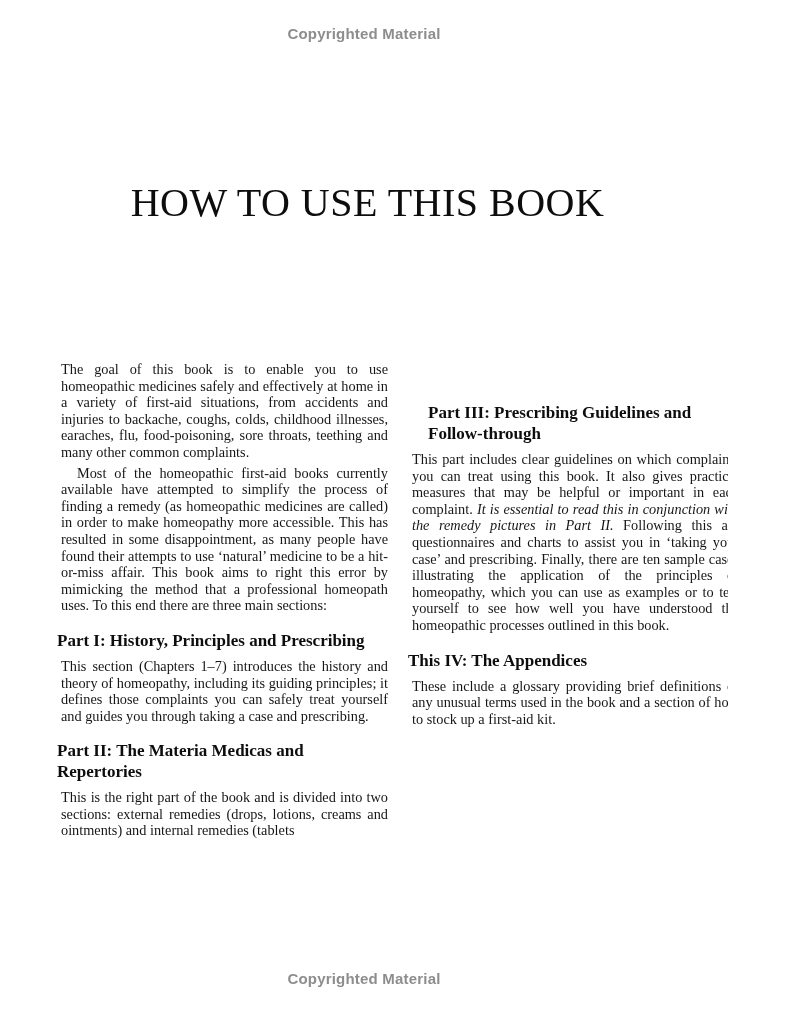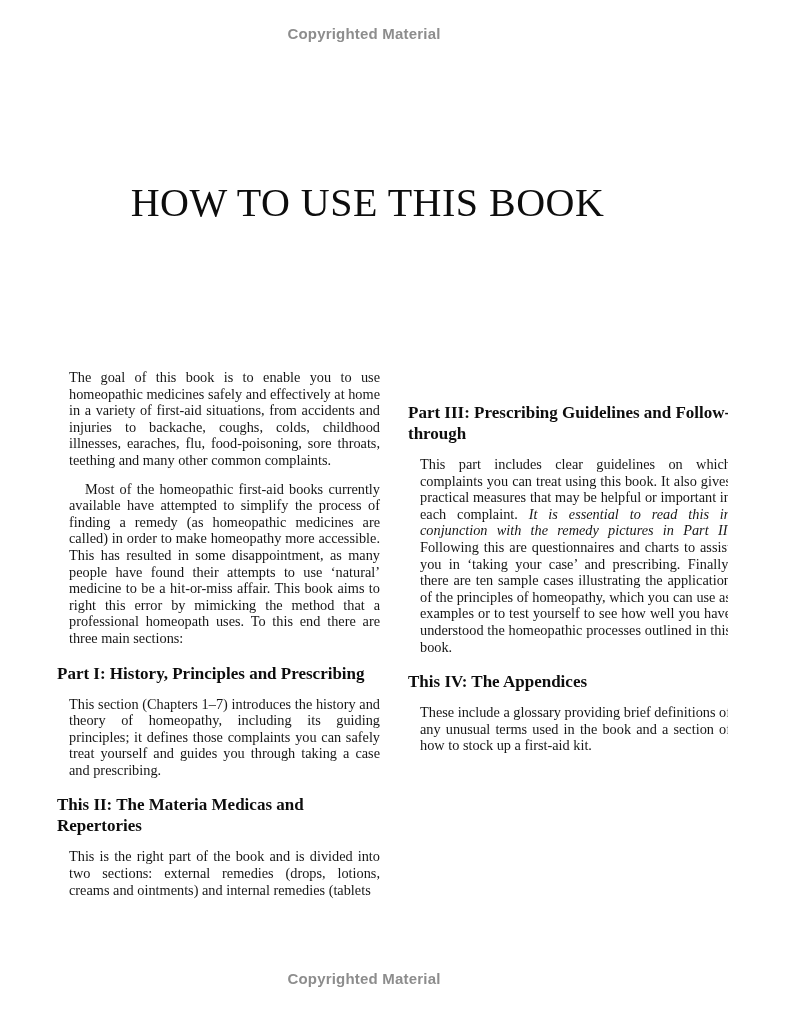--- a/index.html
+++ b/index.html
@@ -40,55 +40,55 @@
   .content {
     position: absolute;
     top: 357px;
     left: 57px;
     width: 686px;
     display: flex;
     gap: 16px;
   }
   .col { flex: 1 1 0; min-width: 0; }
   .col p {
-    margin: 12px;
+    margin: 4px;
     font-size: 14.3px;
     line-height: 16.6px;
     text-align: justify;
     color: #161616;
   }
   .col p.indent { text-indent: 16px; }
   .col h2 {
     margin: 16px 0 7px 0;
     font-size: 17px;
     line-height: 21px;
     font-weight: 700;
     color: #0d0d0d;
     text-align: left;
   }
-  .col h2.gap-lg { margin-top: 45px; }
+  .col h2.gap-lg { margin-top: 45px; margin-left: 20px; }
   .col em { font-style: italic; }
 </style>
 </head>
 <body>
 
 <div class="page">
 
   <div class="watermark top">Copyrighted Material</div>
 
   <h1 class="book-title">HOW TO USE THIS BOOK</h1>
 
   <div class="content">
 
     <div class="col">
       <p>The goal of this book is to enable you to use homeopathic medicines safely and effectively at home in a variety of first-aid situations, from accidents and injuries to backache, coughs, colds, childhood illnesses, earaches, flu, food-poisoning, sore throats, teething and many other common complaints.</p>
       <p class="indent">Most of the homeopathic first-aid books currently available have attempted to simplify the process of finding a remedy (as homeopathic medicines are called) in order to make homeopathy more accessible. This has resulted in some disappointment, as many people have found their attempts to use ‘natural’ medicine to be a hit-or-miss affair. This book aims to right this error by mimicking the method that a professional homeopath uses. To this end there are three main sections:</p>
       <h2>Part I: History, Principles and Prescribing</h2>
       <p>This section (Chapters 1–7) introduces the history and theory of homeopathy, including its guiding principles; it defines those complaints you can safely treat yourself and guides you through taking a case and prescribing.</p>
-      <h2>This II: The Materia Medicas and Repertories</h2>
+      <h2>Part II: The Materia Medicas and Repertories</h2>
       <p>This is the right part of the book and is divided into two sections: external remedies (drops, lotions, creams and ointments) and internal remedies (tablets</p>
     </div>
 
     <div class="col">
       <h2 class="gap-lg">Part III: Prescribing Guidelines and Follow-through</h2>
       <p><span>This part includes clear guidelines on which complaints you can treat using this book. It also gives practical measures that may be helpful or important in each complaint. </span><em>It is essential to read this in conjunction with the remedy pictures in Part II.</em><span> Following this are questionnaires and charts to assist you in ‘taking your case’ and prescribing. Finally, there are ten sample cases illustrating the application of the principles of homeopathy, which you can use as examples or to test yourself to see how well you have understood the homeopathic processes outlined in this book.</span></p>
       <h2>This IV: The Appendices</h2>
       <p>These include a glossary providing brief definitions of any unusual terms used in the book and a section of how to stock up a first-aid kit.</p>
     </div>
 

